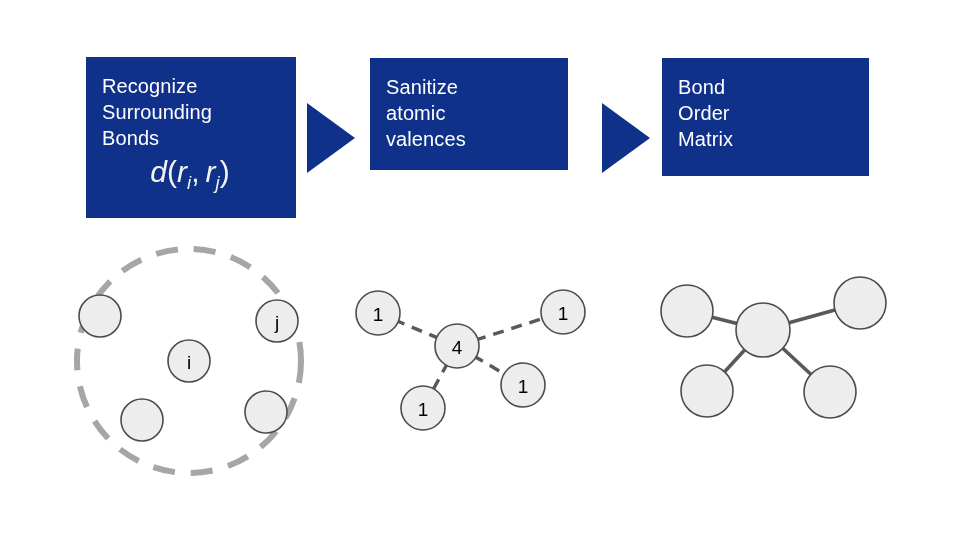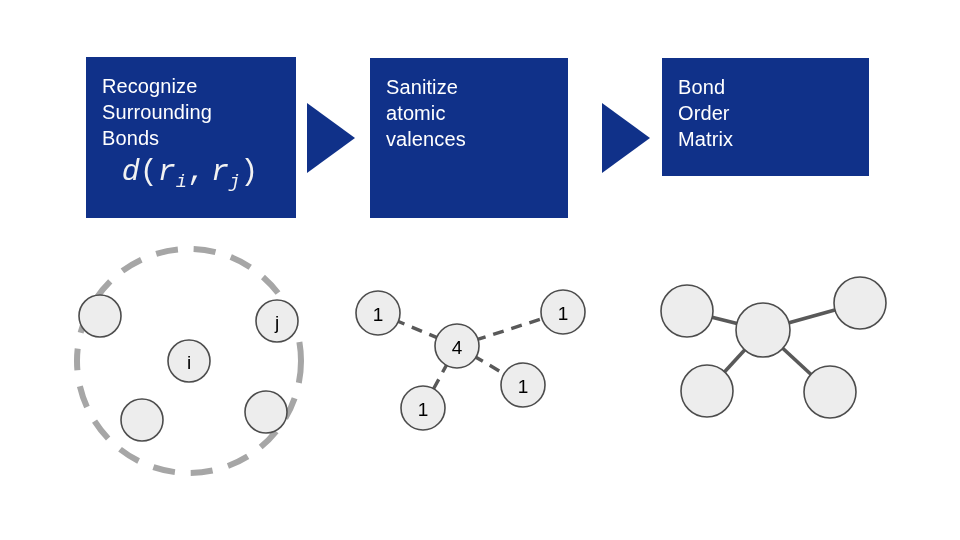--- a/index.html
+++ b/index.html
@@ -26,21 +26,21 @@
   .flow-box .box-title {
     font-size: 20px;
     line-height: 26px;
     font-family: "Liberation Sans", sans-serif;
     white-space: pre-line;
     letter-spacing: 0.1px;
   }
   .flow-box .box-formula {
     margin-top: 4px;
     text-align: center;
-    font-family: Liberation Mono, monospace;
+    font-family: Liberation Sans, sans-serif;
     font-style: italic;
     font-size: 30px;
     line-height: 34px;
     color: #f2f2f2;
     padding-right: 4px;
   }
   .formula-sub {
     font-size: 0.62em;
     vertical-align: sub;
     font-style: italic;
@@ -78,21 +78,21 @@
 
   <div class="flow-box" style="left:86px; top:57px; width:210px; height:161px;">
     <div class="box-title">Recognize
 Surrounding
 Bonds</div>
     <div class="box-formula">
       <span>d</span><span class="formula-paren">(</span><span>r</span><span class="formula-sub">i</span><span class="formula-paren">, </span><span>r</span><span class="formula-sub">j</span><span class="formula-paren">)</span>
     </div>
   </div>
 
-  <div class="flow-box" style="left:370px; top:58px; width:198px; height:160px;">
+  <div class="flow-box" style="left:370px; top:58px; width:198px; height:112px;">
     <div class="box-title">Sanitize
 atomic
 valences</div>
   </div>
 
   <div class="flow-box" style="left:662px; top:58px; width:207px; height:118px;">
     <div class="box-title">Bond
 Order
 Matrix</div>
   </div>

